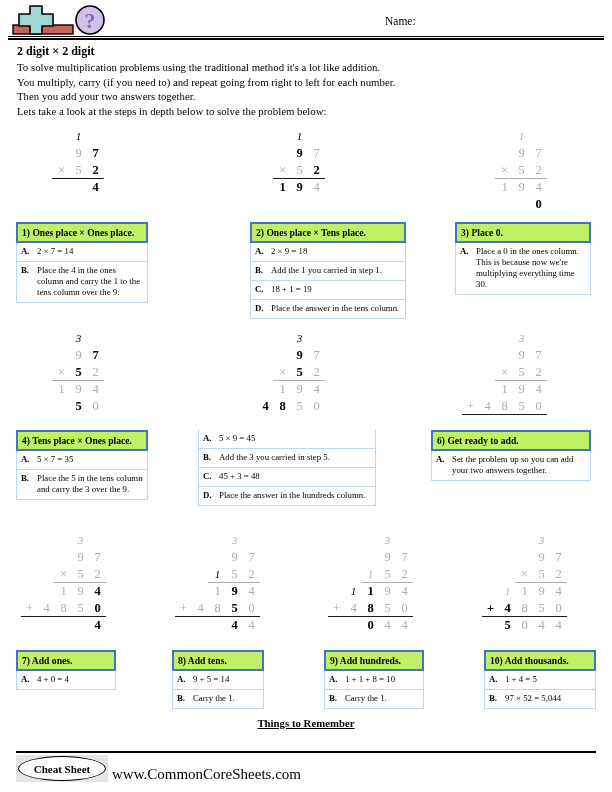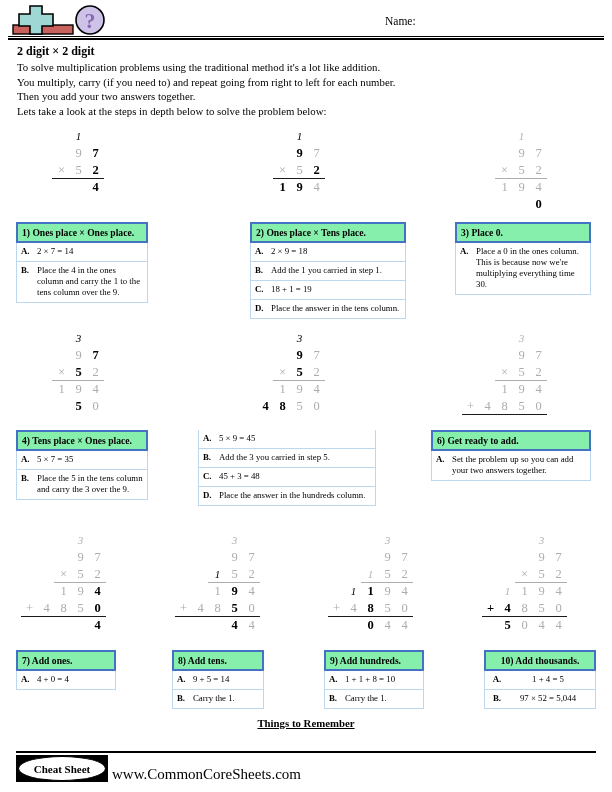--- a/index.html
+++ b/index.html
@@ -25,31 +25,31 @@
   .s-bi{color:#000;font-style:italic;font-size:11px;}
   .s-gi{color:#b3b3b3;font-style:italic;font-size:11px;}
   .rule{position:absolute;bottom:0;right:0;height:0;border-top:1.6px solid #000;}
   .rule.g{border-top-color:#adadad;}
   .rule.b{border-top-color:#1a1a1a;}
   .rule.w3{width:52px;}
   .rule.w5{width:85px;}
   
   .step{position:absolute;background:#fff;}
   .step-head{border:2px solid #4472C4;font-weight:bold;font-size:9.6px;
-    padding:3px 4px;background:#86efac;}
+    padding:3px 4px;background:#bef264;}
   .step-row{border:1px solid #BDD7EE;border-top:none;font-size:8.8px;
     padding:3px 4px 4px 4px;display:flex;line-height:11px;background:#fff;}
   .step-label{font-weight:bold;width:16px;flex:none;}
   .step-text{flex:1;}
   
   .remember-title{position:absolute;left:0;top:717px;width:612px;text-align:center;
     font-size:10.8px;font-weight:bold;text-decoration:underline;}
   .remember-bullet{position:absolute;left:16px;top:733px;width:580px;font-size:10.5px;}
   .footer-rule{position:absolute;left:16px;top:751px;width:580px;border-top:2px solid #000;}
-  .badge{position:absolute;left:16px;top:755px;width:92px;height:27px;background:#000000;
+  .badge{position:absolute;left:16px;top:755px;width:92px;height:27px;background:#e5e5e5;
     display:flex;align-items:center;justify-content:center;}
   .badge-ellipse{width:86px;height:23px;background:#fff;border:1px solid #000;
     border-radius:50%;display:flex;align-items:center;justify-content:center;}
   .badge-text{font-size:11px;font-weight:bold;}
   .site{position:absolute;left:112px;top:766px;font-size:15px;}
 </style>
 </head>
 <body>
 
 <div class="page">
@@ -571,21 +571,21 @@
         <div class="step-head">9) Add hundreds.</div>
         <div class="step-row">
           <span class="step-label">A.</span>
           <span class="step-text">1 + 1 + 8 = 10</span>
         </div>
         <div class="step-row">
           <span class="step-label">B.</span>
           <span class="step-text">Carry the 1.</span>
         </div>
       </div>
-      <div class="step" style="left: 484px; top: 650px; width: 112px; text-align: center;">
+      <div class="step" style="left: 484px; top: 650px; width: 112px;">
         <div class="step-head">10) Add thousands.</div>
         <div class="step-row">
           <span class="step-label">A.</span>
           <span class="step-text">1 + 4 = 5</span>
         </div>
         <div class="step-row">
           <span class="step-label">B.</span>
           <span class="step-text">97 × 52 = 5,044</span>
         </div>
       </div>

